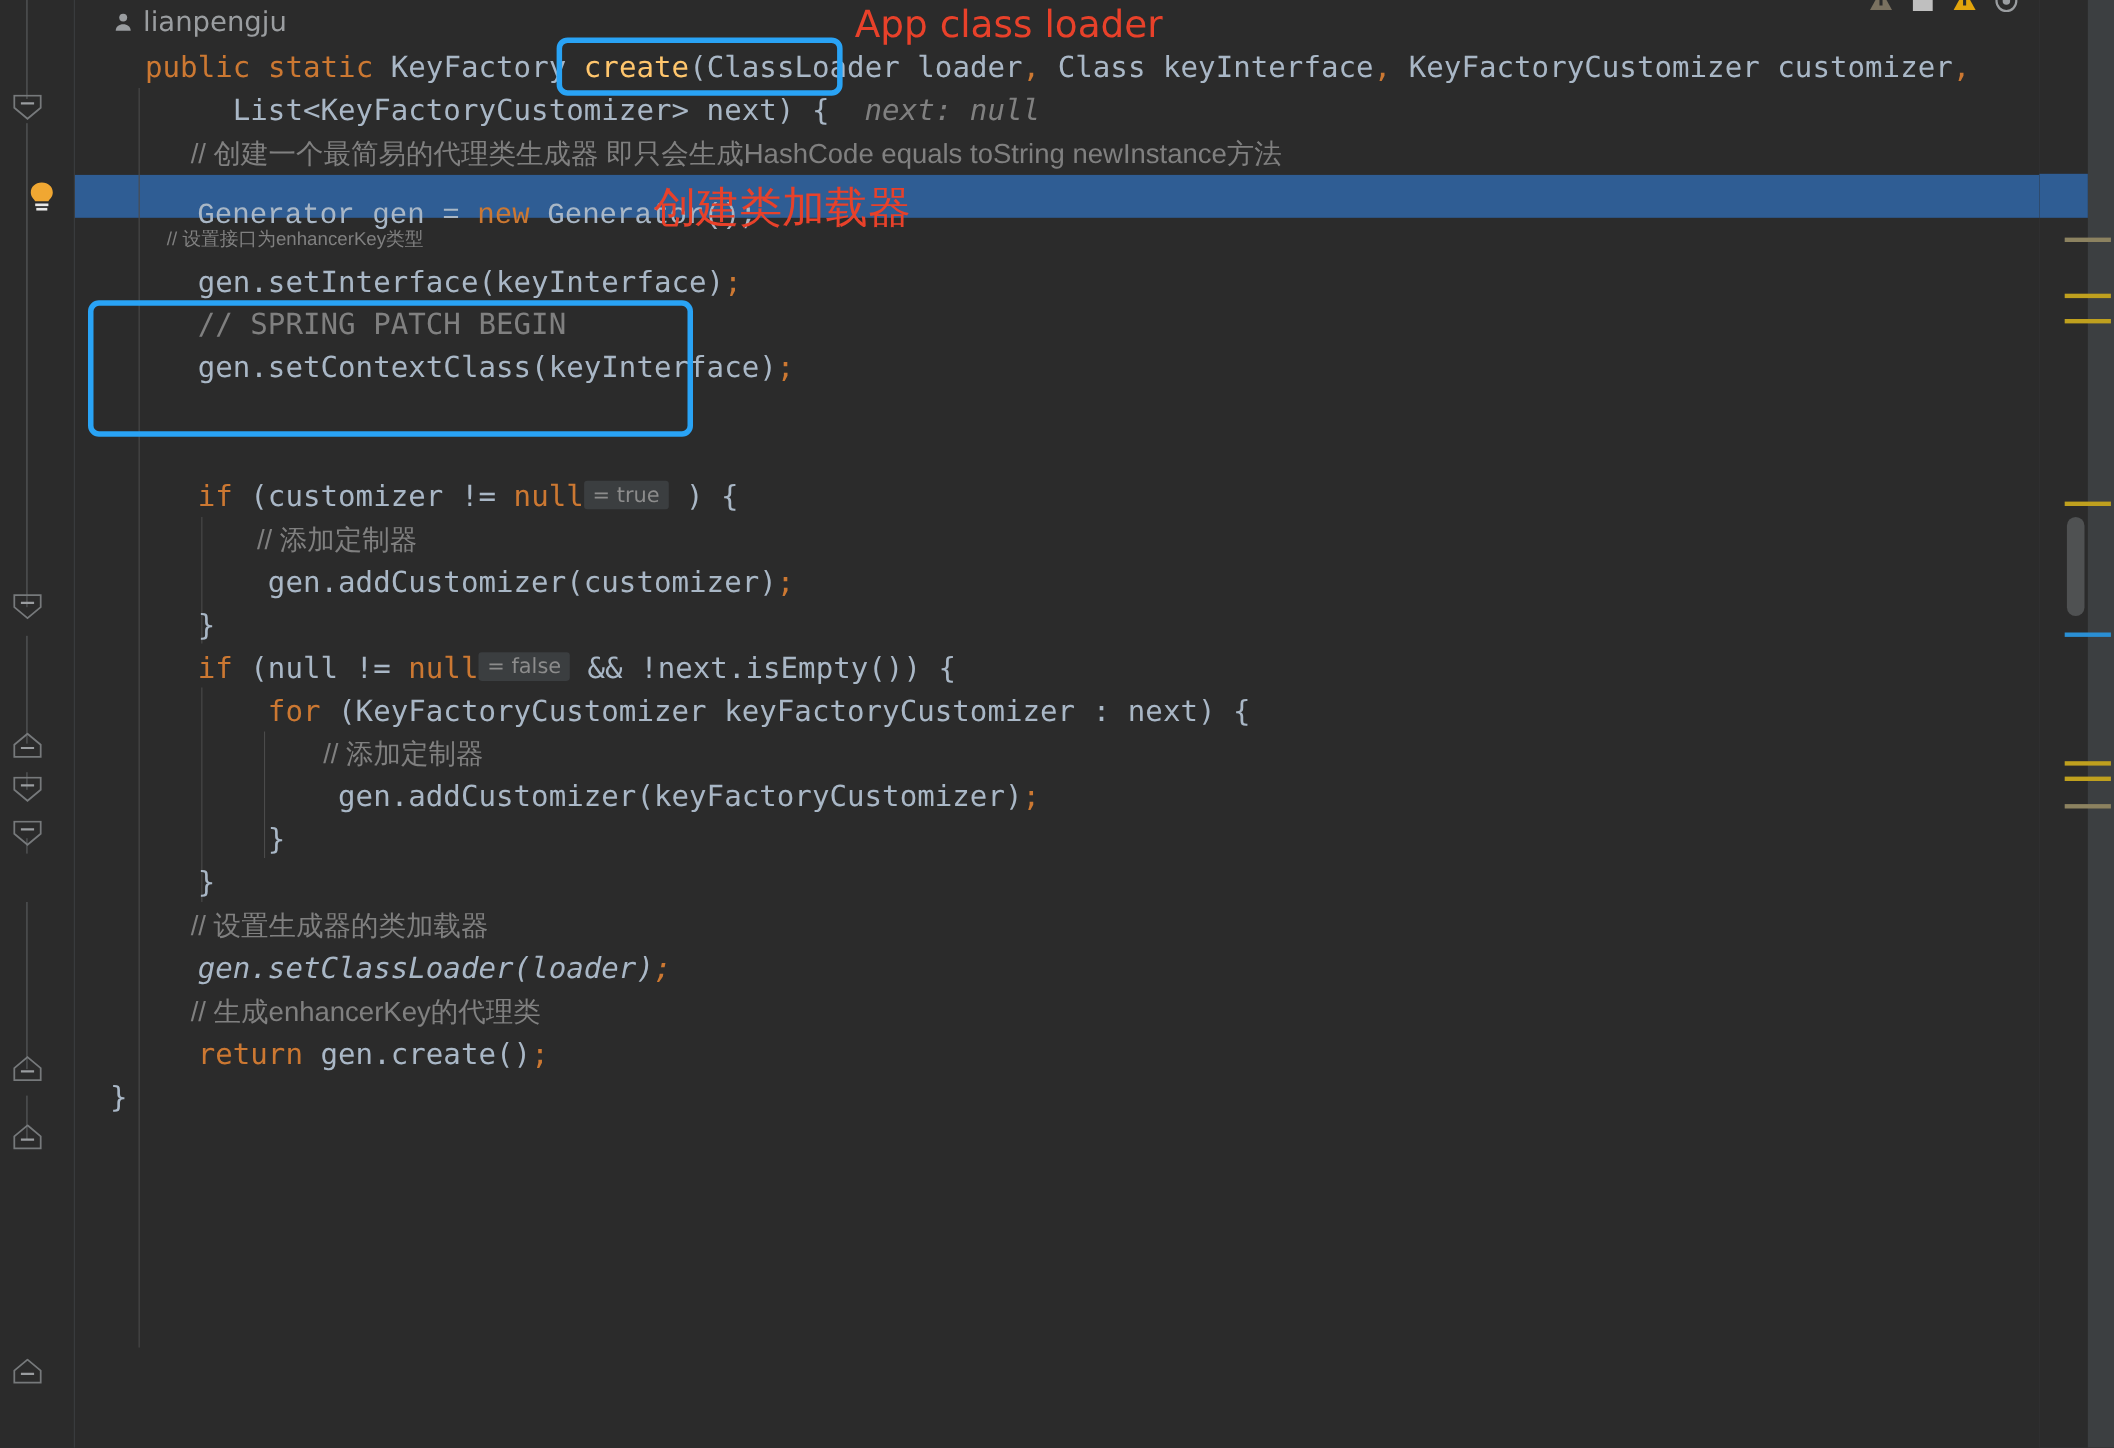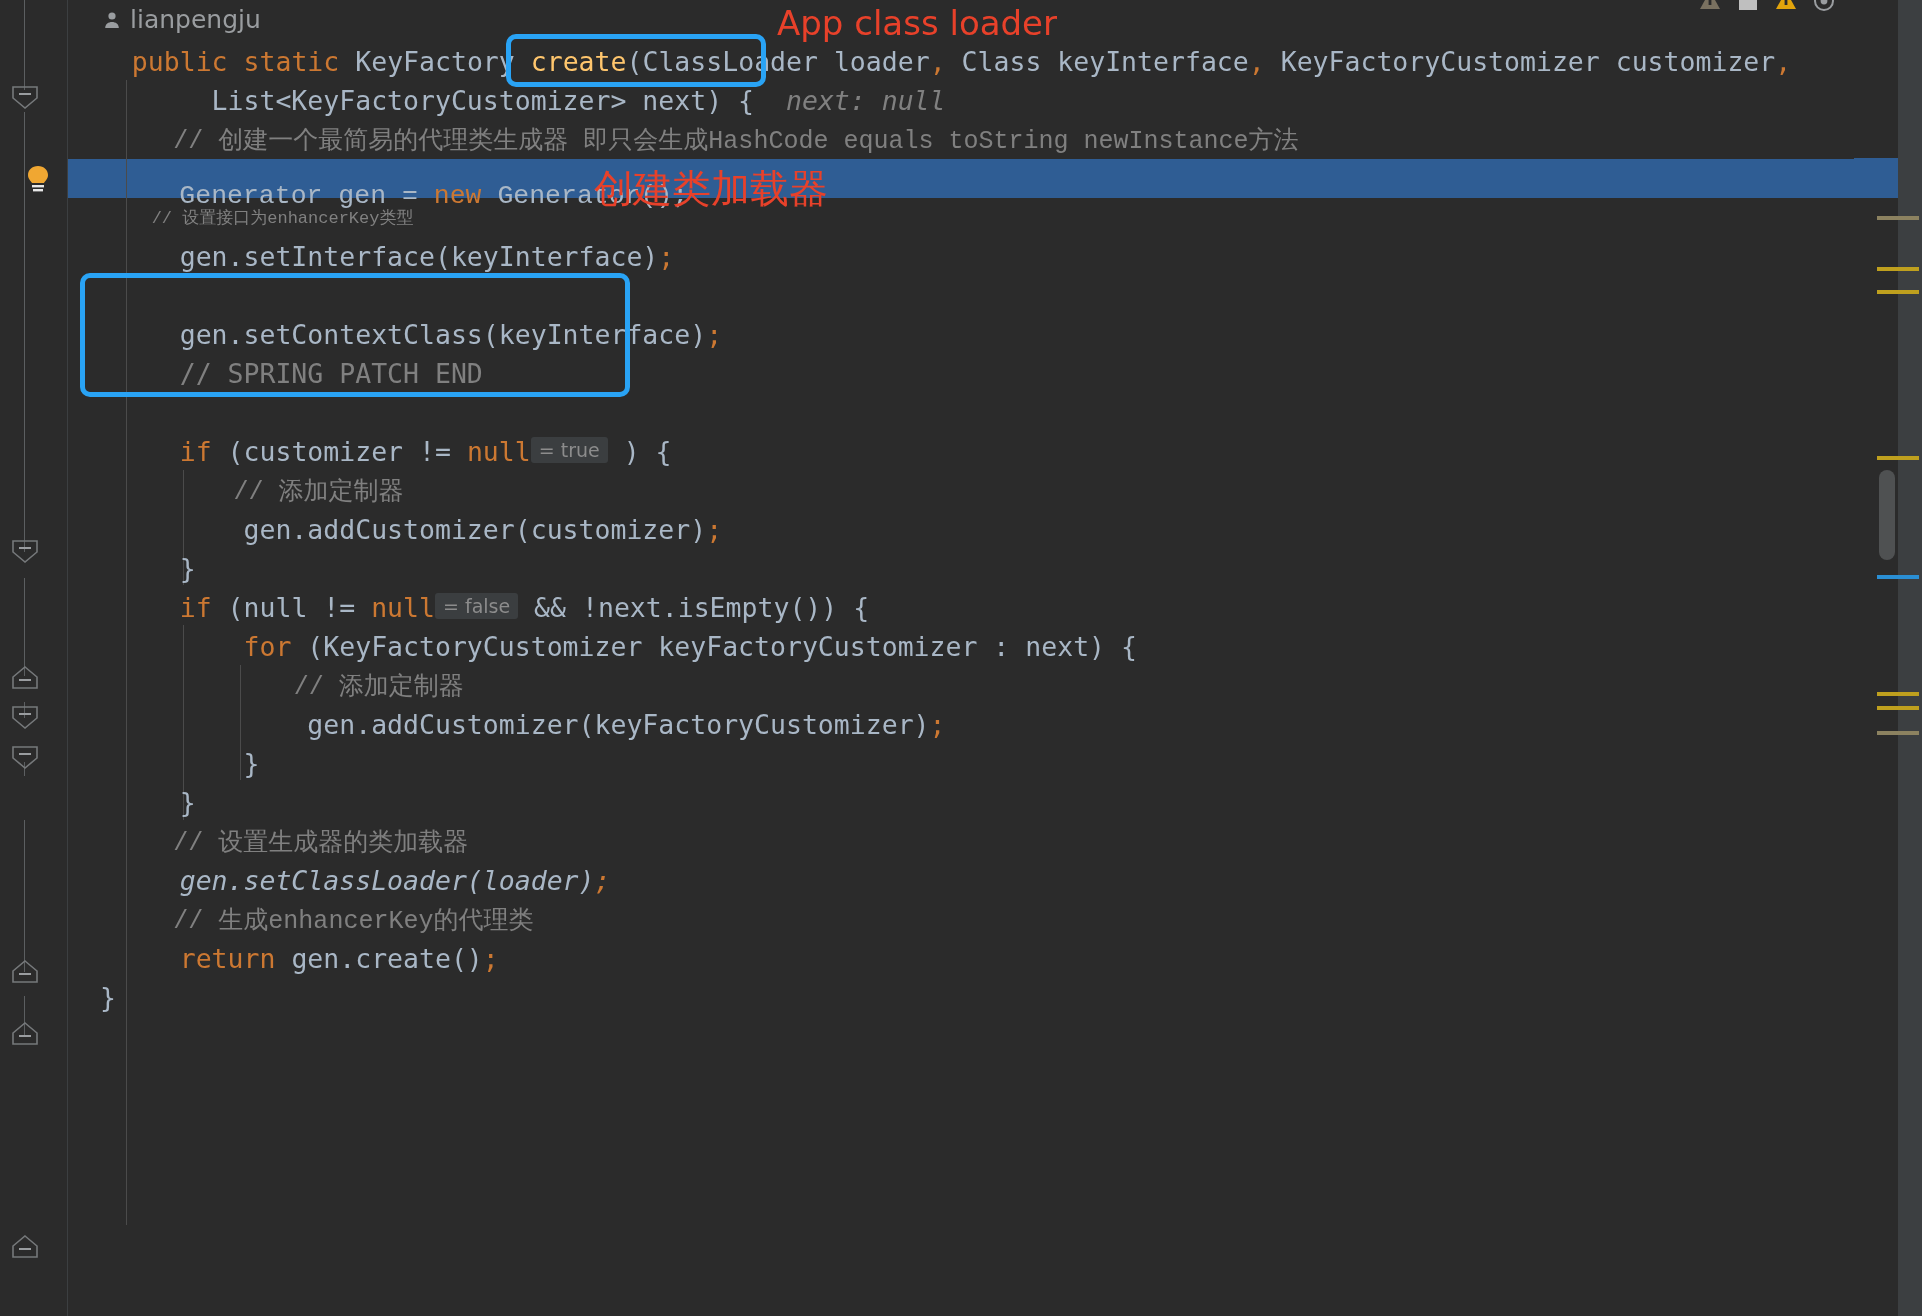--- a/index.html
+++ b/index.html
@@ -115,21 +115,21 @@
   }
   .ind { display: inline-block; }
 
   
   .kw   { color: #cc7832; }
   .mtd  { color: #ffc66d; }
   .txt  { color: #a9b7c6; }
   .cmt  { color: #808080; }
   .sep  { color: #cc7832; }
   .hintp{ color: #808080; font-style: italic; }
-  .cjk  { font-family: Liberation Mono, monospace; }
+  .cjk  { font-family: Liberation Sans, sans-serif; }
 
   
   .chip {
     display: inline-block;
     background: #3b3e40;
     color: #8c8c8c;
     font-size: 19px;
     line-height: 26px;
     padding: 0 8px;
     border-radius: 3px;
@@ -270,24 +270,24 @@
     <div class="line" style="left:0px; top:81px;"><span class="ind">         </span><span class="txt">List&lt;KeyFactoryCustomizer&gt; next) {</span><span class="ind">  </span><span class="hintp">next: null</span></div>
 
     <div class="line cjk" style="left:0px; top:120px; font-size:25px;"><span class="ind" style="font-family:'DejaVu Sans Mono',monospace;">       </span><span class="cmt">// 创建一个最简易的代理类生成器 即只会生成HashCode equals toString newInstance方法</span></div>
 
     <div class="line" style="left:0px; top:177px;font-family:Liberation Mono, monospace;"><span class="ind">       </span><span class="txt">Generator gen = </span><span class="kw">new</span><span class="txt"> Generator();</span></div>
 
     <div class="line cjk" style="left:12px; top:198px; font-size:17px;"><span class="ind" style="font-family:'DejaVu Sans Mono',monospace;">       </span><span class="cmt">// 设置接口为enhancerKey类型</span></div>
 
     <div class="line" style="left:0px; top:237px;"><span class="ind">       </span><span class="txt">gen.setInterface(keyInterface)</span><span class="sep">;</span></div>
 
+    <div class="line" style="left:0px; top:276px;"><span class="ind">       </span><span class="cmt">// SPRING PATCH BEGIN</span></div>
 
     <div class="line" style="left:0px; top:315px;"><span class="ind">       </span><span class="txt">gen.setContextClass(keyInterface)</span><span class="sep">;</span></div>
 
-    <div class="line" style="left:0px; top:354px;"><span class="ind">       </span><span class="cmt">// SPRING PATCH END</span></div>
 
     <div class="line" style="left:0px; top:432px;"><span class="ind">       </span><span class="kw">if</span><span class="txt"> (customizer != </span><span class="kw">null</span><span class="chip">= true</span><span class="txt"> ) {</span></div>
 
     <div class="line cjk" style="left:0px; top:471px; font-size:25px;"><span class="ind" style="font-family:'DejaVu Sans Mono',monospace;">           </span><span class="cmt">// 添加定制器</span></div>
 
     <div class="line" style="left:0px; top:510px;"><span class="ind">           </span><span class="txt">gen.addCustomizer(customizer)</span><span class="sep">;</span></div>
 
     <div class="line" style="left:0px; top:549px;"><span class="ind">       </span><span class="txt">}</span></div>
 
     <div class="line" style="left:0px; top:588px;"><span class="ind">       </span><span class="kw">if</span><span class="txt"> (null != </span><span class="kw">null</span><span class="chip">= false</span><span class="txt"> &amp;&amp; !next.isEmpty()) {</span></div>

